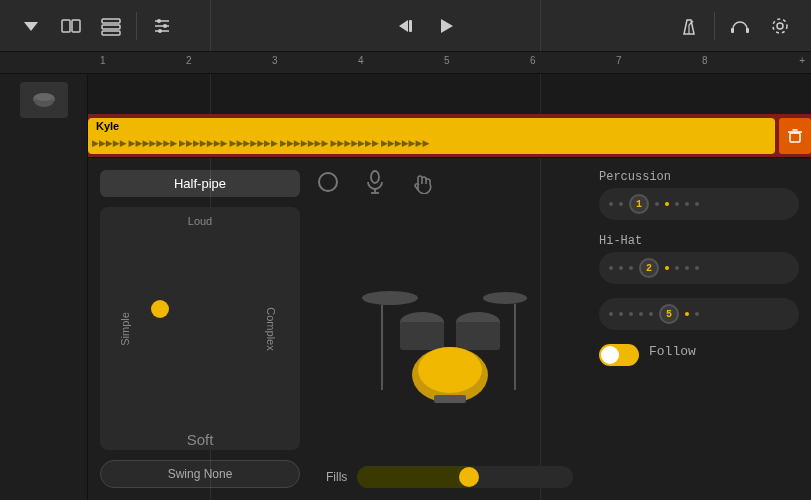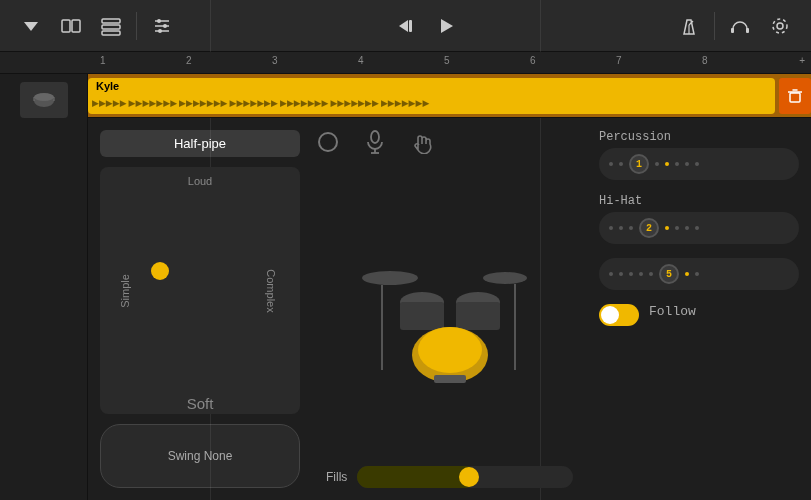--- a/index.html
+++ b/index.html
@@ -85,24 +85,25 @@
       height: 36px;
       background: #333;
       border-radius: 4px;
       display: flex;
       align-items: center;
       justify-content: center;
       margin-top: 4px;
     }
     .track-row {
       height: 44px;
-      background: #a16207;
+      background: #7f1d1d;
       border-bottom: 1px solid #111;
       position: relative;
       overflow: hidden;
+      margin-top: 40px;
     }
     .track-clip {
       position: absolute;
       top: 4px;
       left: 0;
       right: 36px;
       height: 36px;
       background: #f0b800;
       border-radius: 4px;
       display: flex;
@@ -219,21 +220,21 @@
       top: 42%;
       left: 30%;
       transform: translate(-50%, -50%);
       cursor: grab;
     }
     .swing-btn {
       background: #2a2a2a;
       border: 1px solid #444;
       color: #aaa;
       border-radius: 20px;
-      padding: 24px 16px;
+      padding: 6px 16px;
       font-size: 12px;
       cursor: pointer;
       text-align: center;
     }
 
     
     .drum-area {
       flex: 1;
       display: flex;
       flex-direction: column;

